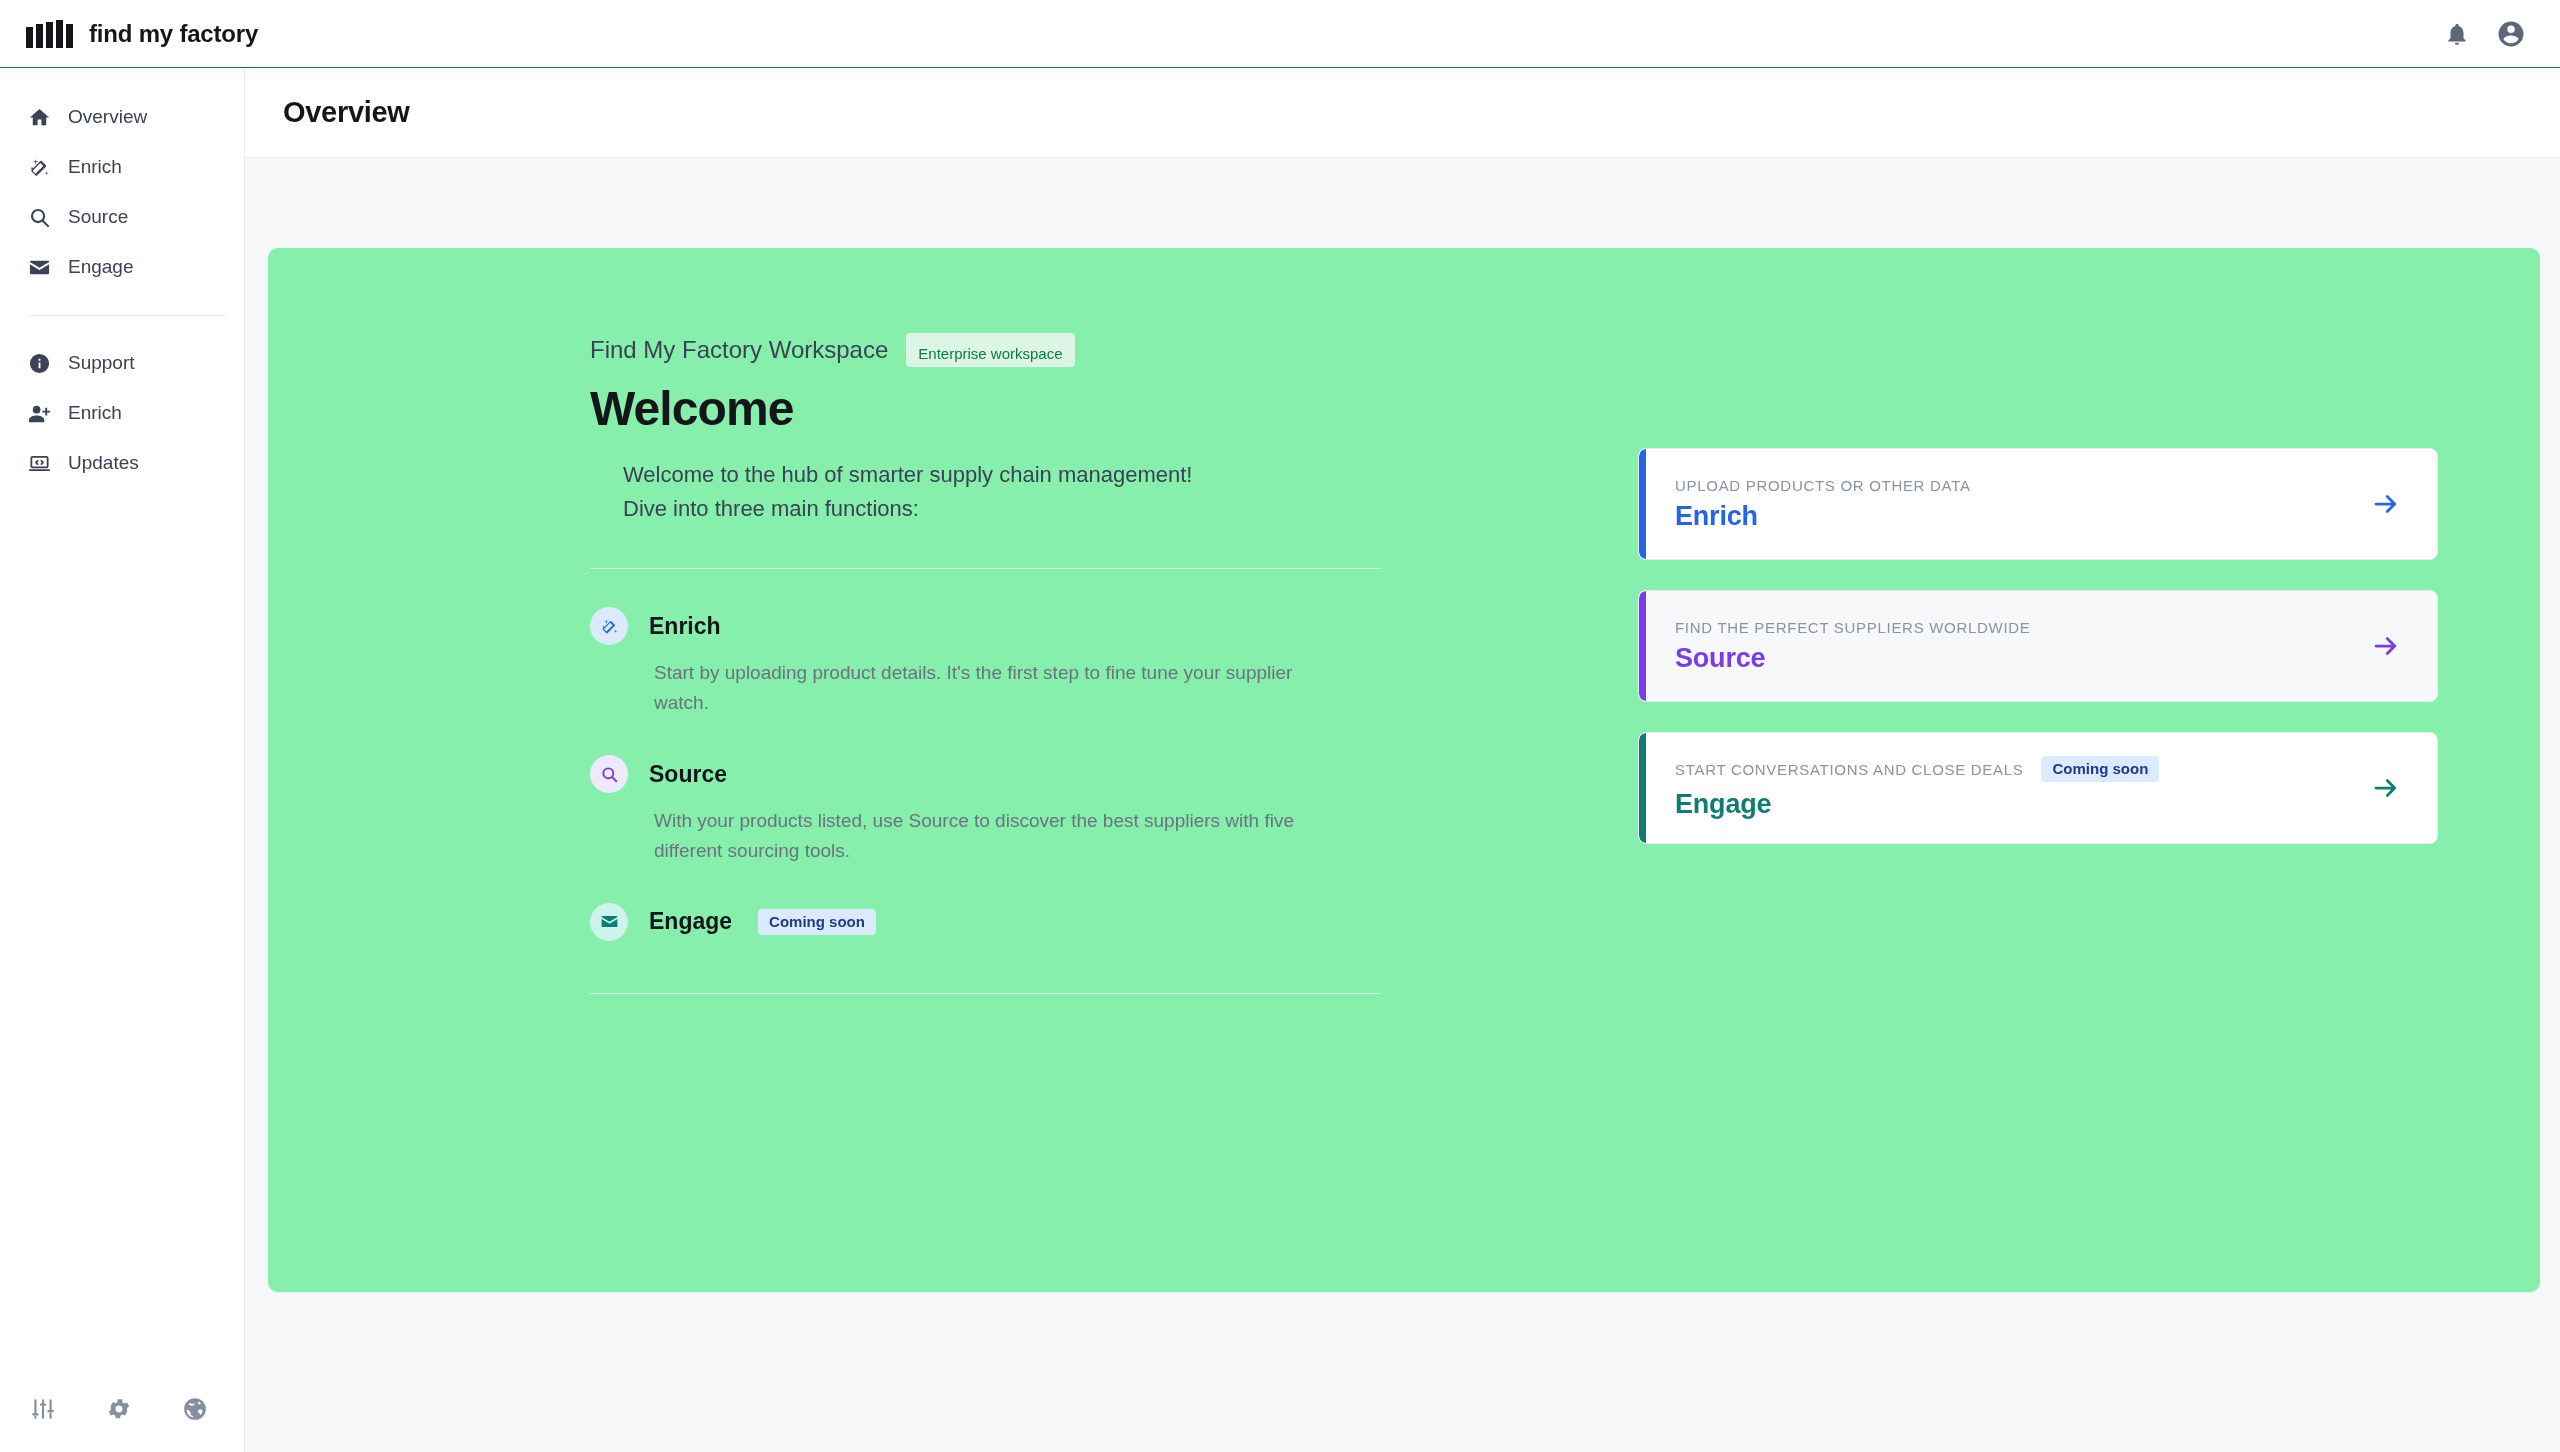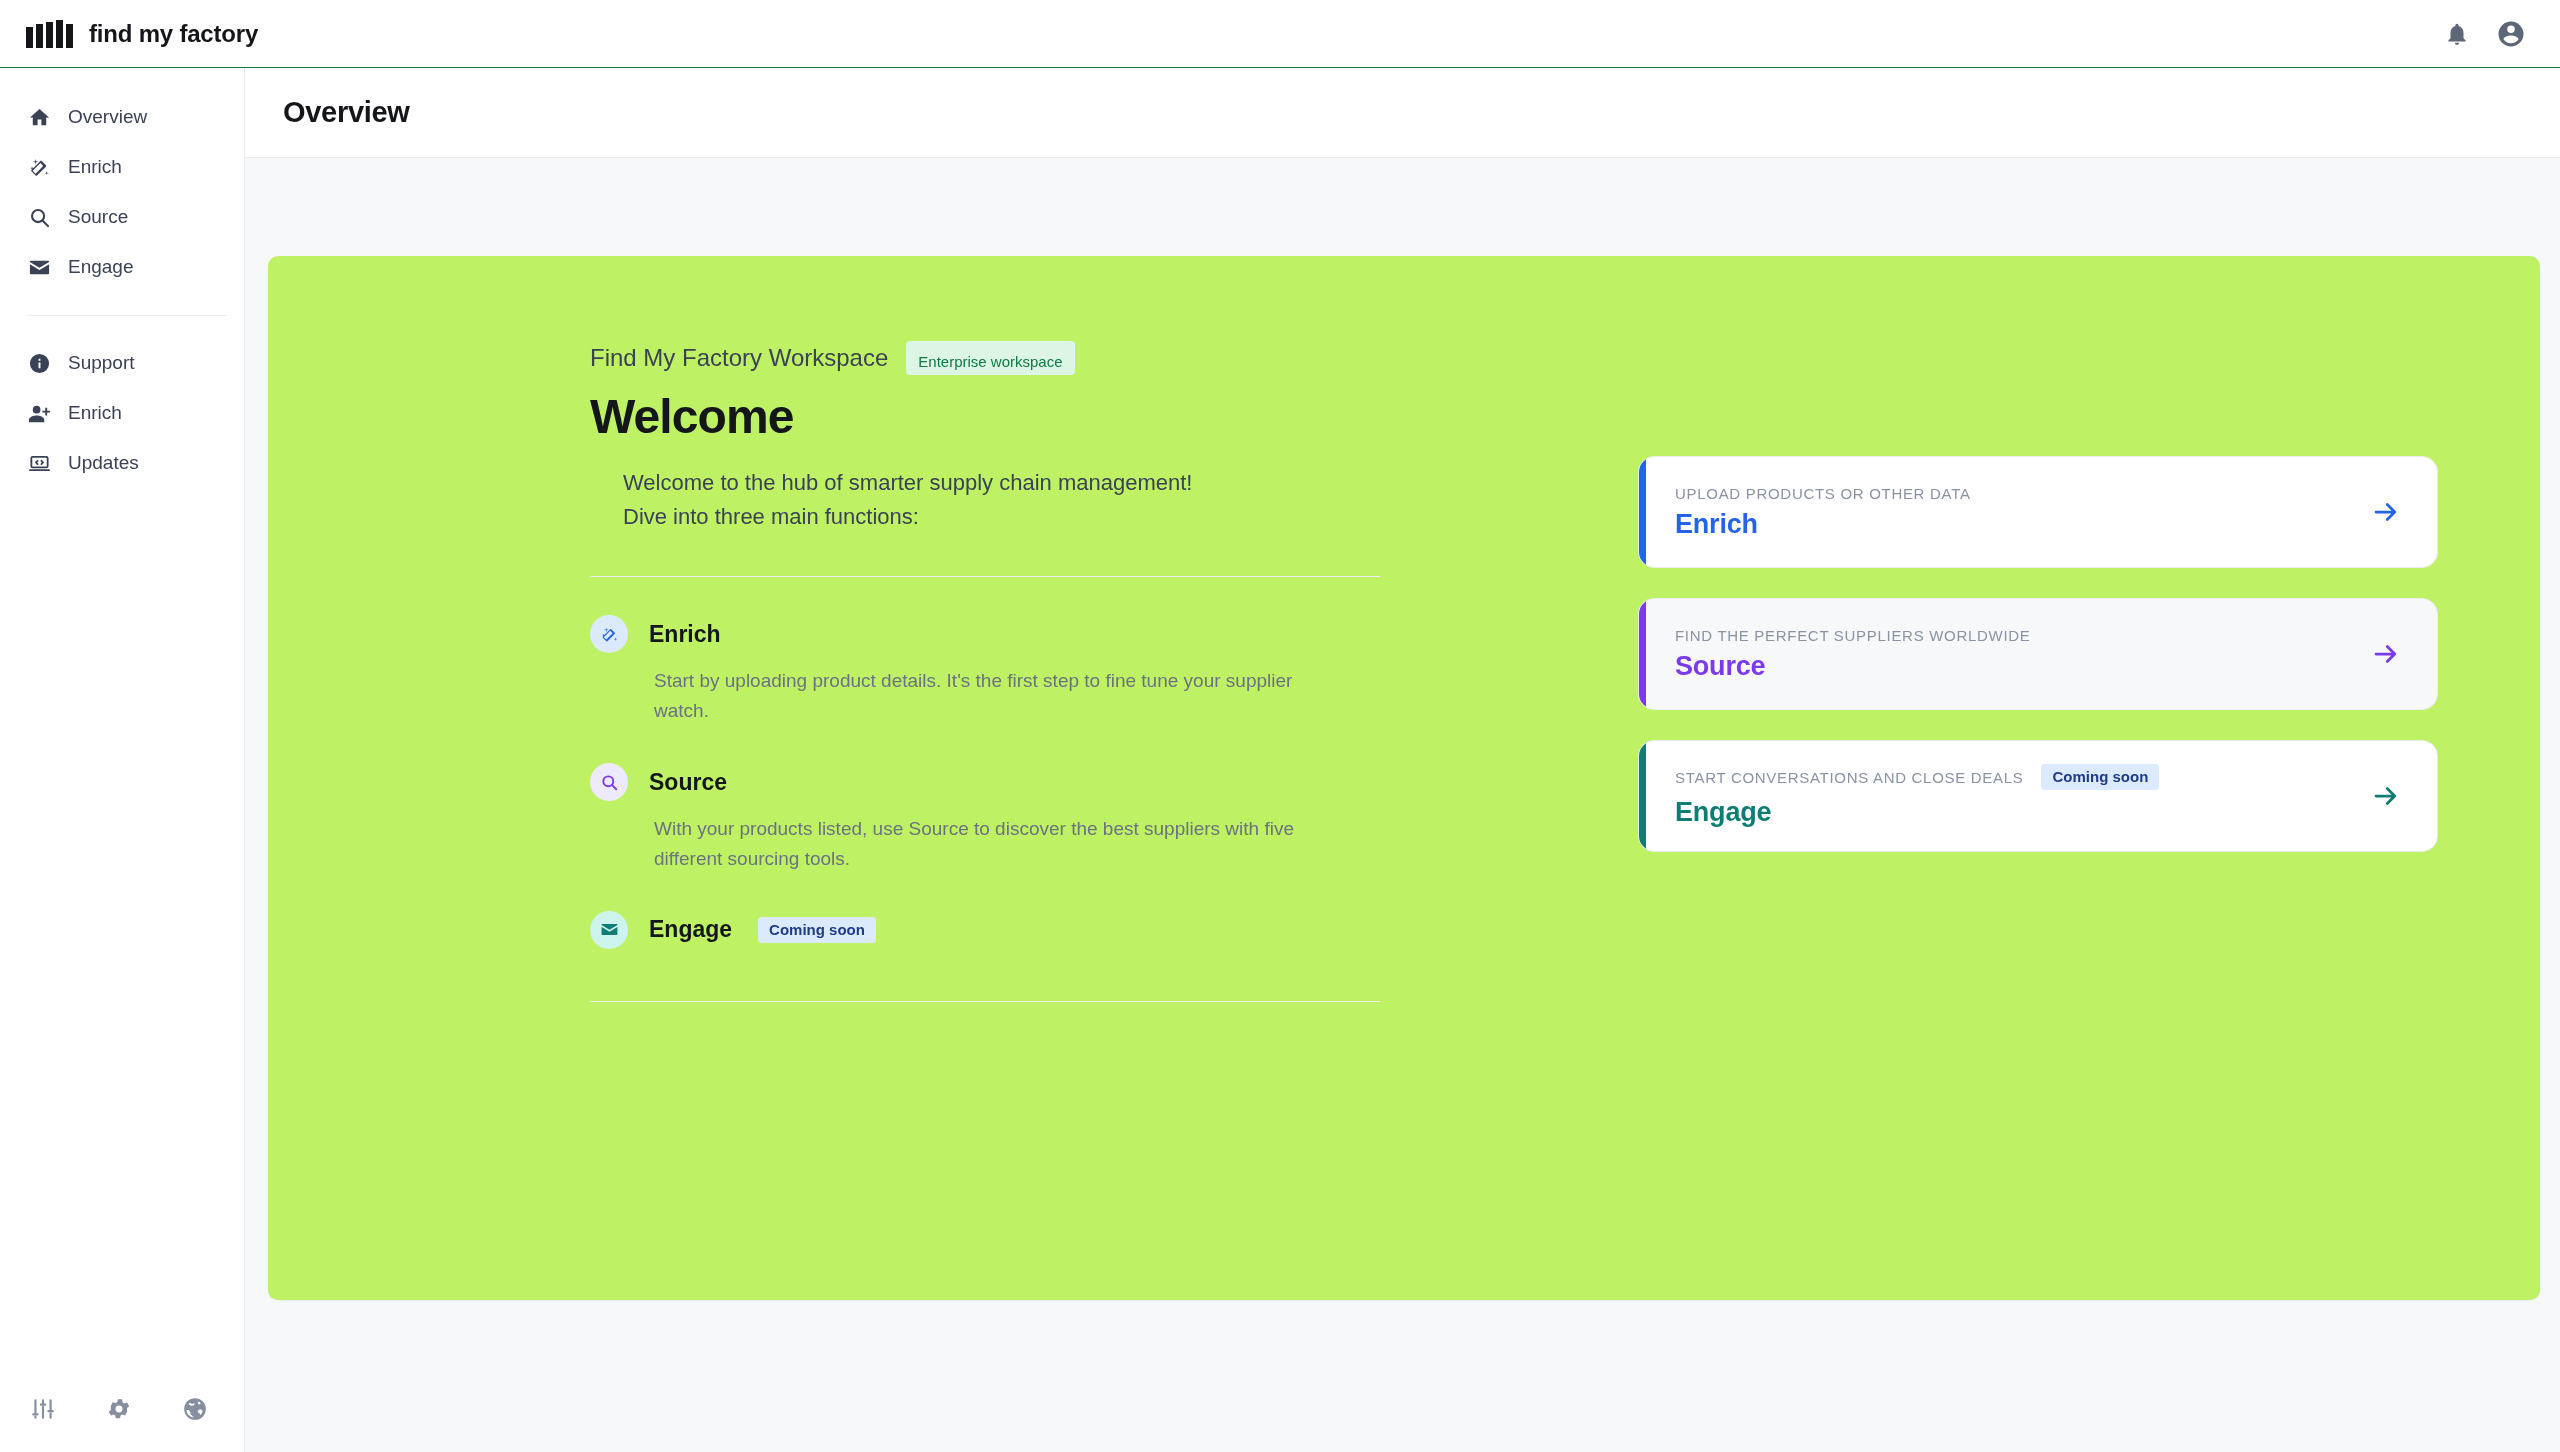--- a/index.html
+++ b/index.html
@@ -113,24 +113,24 @@
   }
   .page-title {
     font-size: 29px;
     font-weight: bold;
     color: #14161a;
     letter-spacing: -0.3px;
   }
 
   .card {
     position: absolute;
-    top: 188px; left: 23px;
+    top: 180px; left: 23px;
     width: 2272px;
     height: 1044px;
-    background: #bef264;
+    background: #86efac;
     border-radius: 10px;
     box-shadow: 0 1px 2px rgba(20,22,26,0.06);
   }
 
   .card-inner {
     position: absolute;
     top: 85px; left: 322px;
     width: 1900px;
     display: flex;
     gap: 0;
@@ -223,21 +223,21 @@
     padding-left: 64px;
     max-width: 730px;
   }
 
   
   .act {
     position: relative;
     display: flex;
     align-items: center;
     height: 112px;
-    border-radius: 16px;
+    border-radius: 8px;
     margin-bottom: 30px;
     border: 1px solid #eaecef;
     overflow: hidden;
     cursor: pointer;
     background: #ffffff;
   }
   .act.hover { background: #f7f8fa; }
   .act .stripe {
     position: absolute;
     left: 0; top: 0; bottom: 0;

